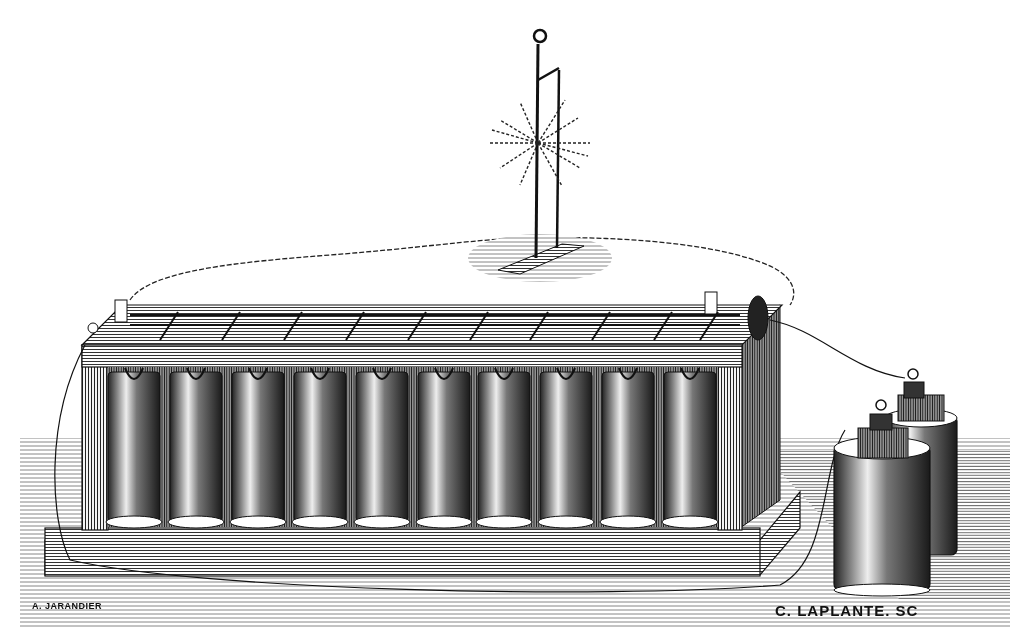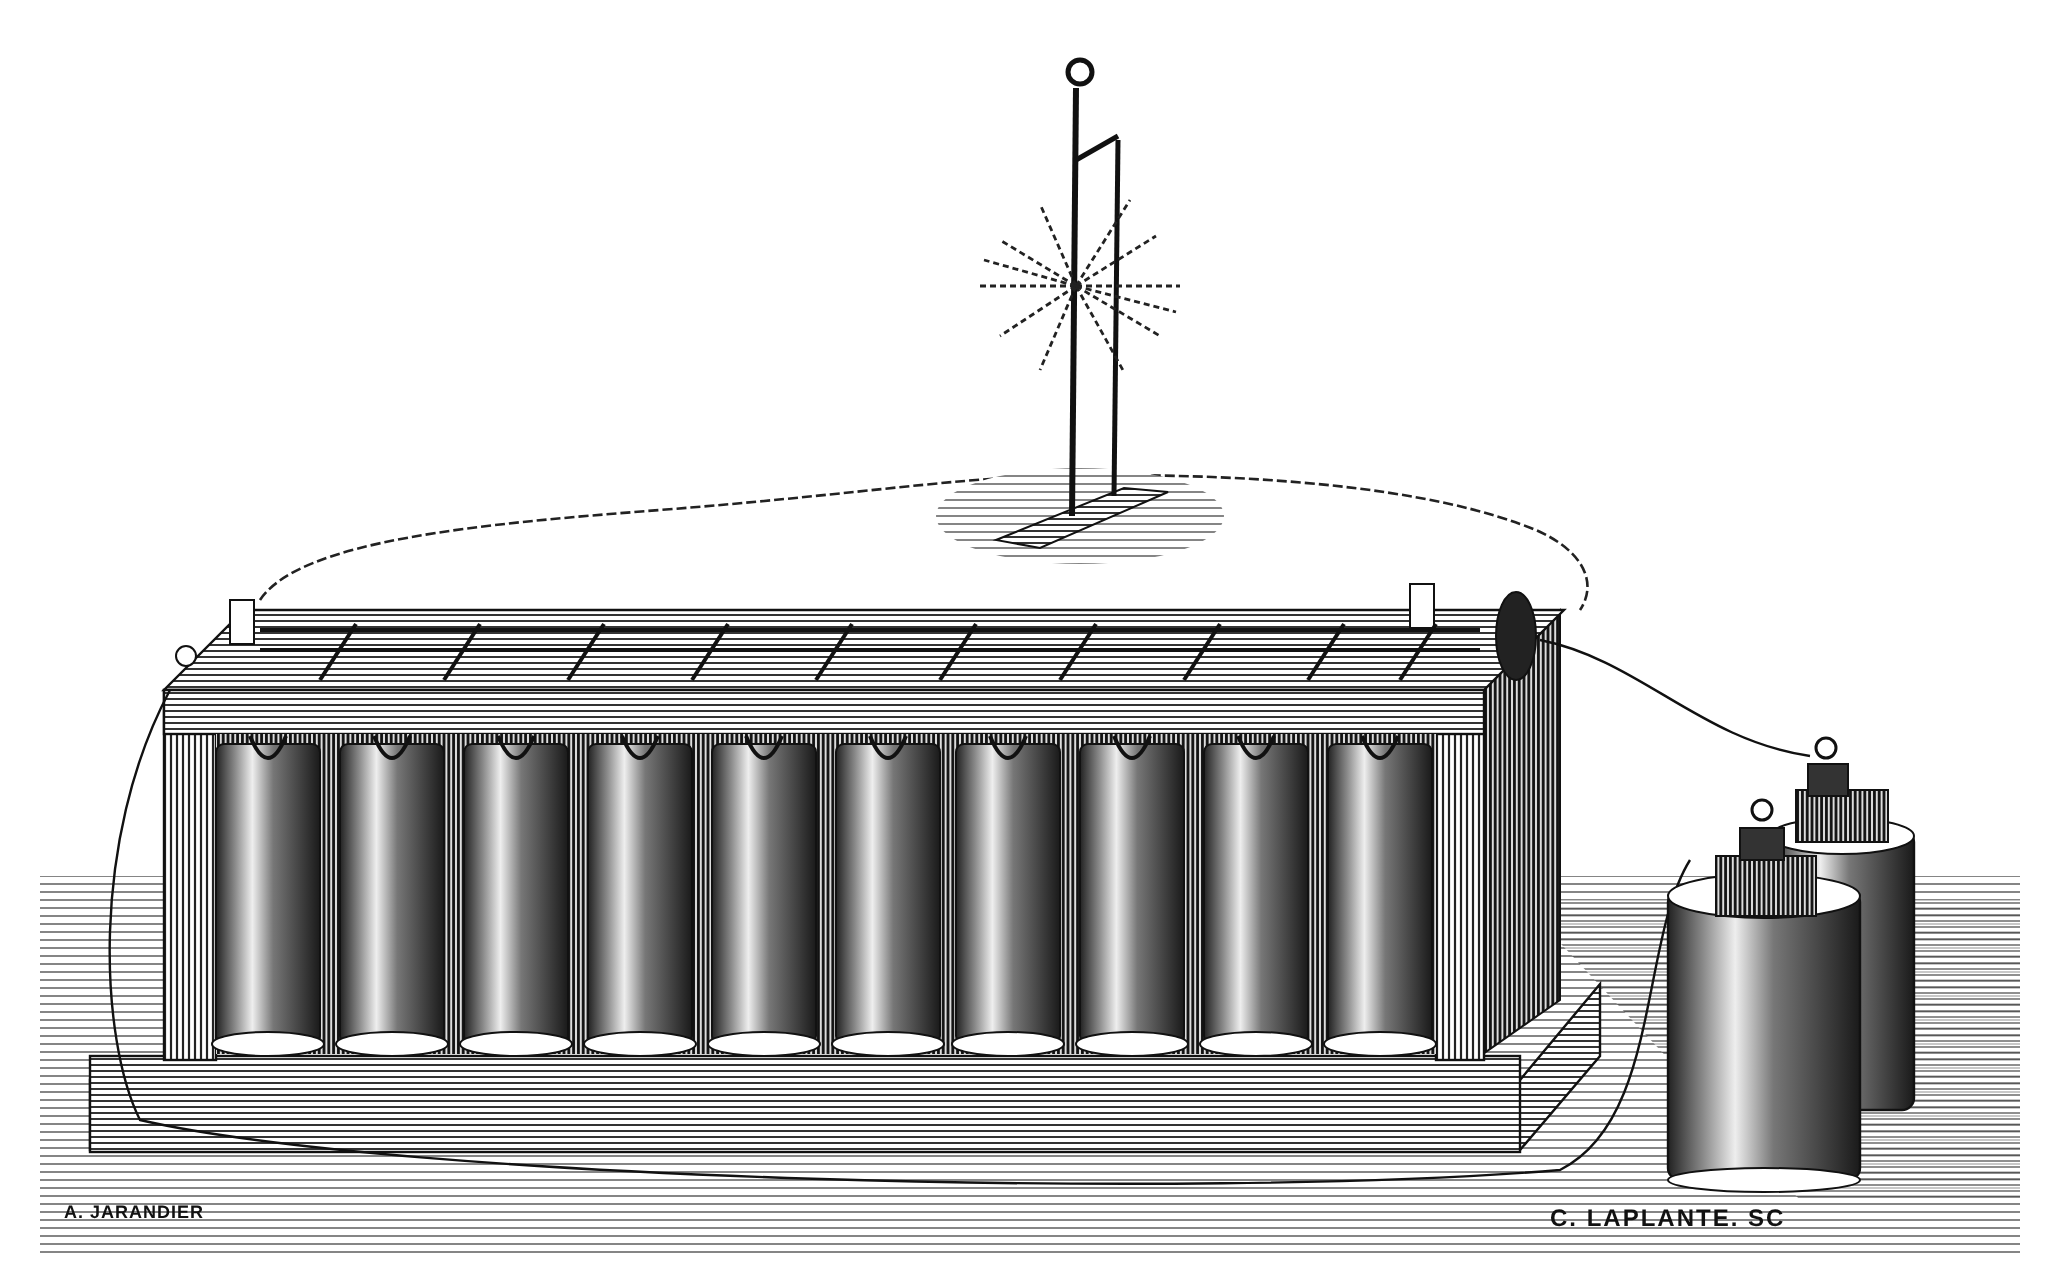--- a/index.html
+++ b/index.html
@@ -2,21 +2,21 @@
 <html><head>
   <meta charset="utf-8">
   <style>
     html, body { margin: 0; padding: 0; background: #ffffff; }
     body { width: 1024px; height: 640px; overflow: hidden; position: relative;
            font-family: "Liberation Serif", serif; }
     #scene { position: absolute; left: 0; top: 0; width: 1024px; height: 640px; }
     .sig { position: absolute; font-family: "Liberation Sans", sans-serif; font-weight: bold;
            font-size: 10px; letter-spacing: 0.5px; color: #111; background: transparent; }
     #sig-left  { left: 32px;  top: 601px; font-size: 9px; }
-    #sig-right { left: 775px; top: 602px; font-size: 12px; letter-spacing: 1px; }
+    #sig-right { left: 775px; top: 602px; font-size: 15px; letter-spacing: 1px; }
   </style>
 </head>
 <body>
 
 <svg id="scene" viewBox="0 0 1024 640" xmlns="http://www.w3.org/2000/svg">
   <defs>
     <pattern id="hatchH" width="6" height="3" patternUnits="userSpaceOnUse">
       <rect width="6" height="3" fill="#ffffff"></rect>
       <line x1="0" y1="1.5" x2="6" y2="1.5" stroke="#333" stroke-width="1"></line>
     </pattern>

